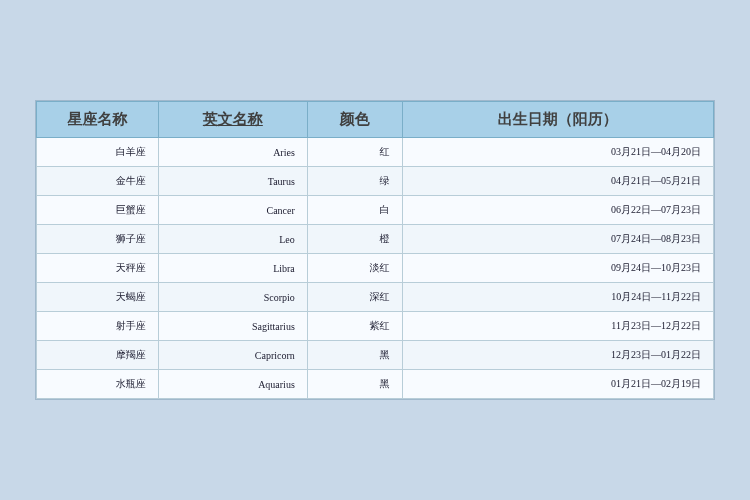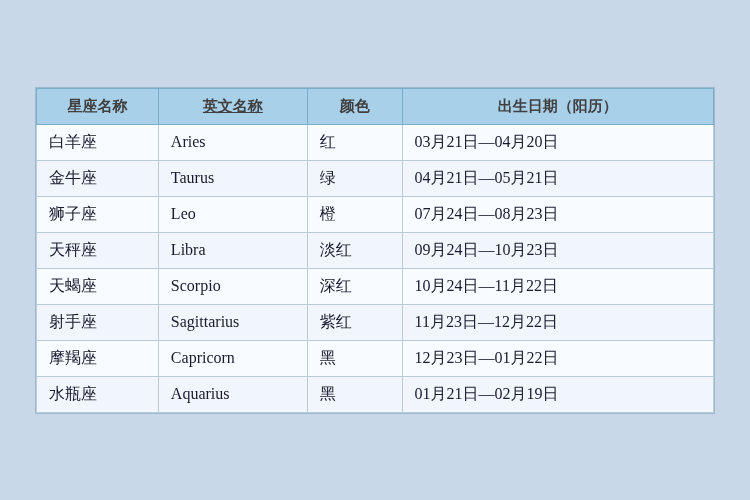--- a/index.html
+++ b/index.html
@@ -46,22 +46,22 @@
       background-color: #f8fbff;
     }
 
     tbody tr:nth-child(even) {
       background-color: #f0f6fb;
     }
 
     tbody td {
       border: 1px solid #b8cdd8;
       padding: 7px 12px;
-      text-align: left;
-      font-size: 16px;
+      text-align: right;
+      font-size: 10px;
       color: #1a1a2e;
     }
 
     .col-chinese { width: 18%; }
     .col-english { width: 22%; text-decoration: underline; }
     .col-color   { width: 14%; }
     .col-date    { width: 46%; }
   </style>
 </head>
 <body>
@@ -81,20 +81,26 @@
           <td>白羊座</td>
           <td>Aries</td>
           <td>红</td>
           <td>03月21日—04月20日</td>
         </tr>
         <tr>
           <td>金牛座</td>
           <td>Taurus</td>
           <td>绿</td>
           <td>04月21日—05月21日</td>
+        </tr>
+        <tr>
+          <td>巨蟹座</td>
+          <td>Cancer</td>
+          <td>白</td>
+          <td>06月22日—07月23日</td>
         </tr>
         <tr>
           <td>狮子座</td>
           <td>Leo</td>
           <td>橙</td>
           <td>07月24日—08月23日</td>
         </tr>
         <tr>
           <td>天秤座</td>
           <td>Libra</td>

